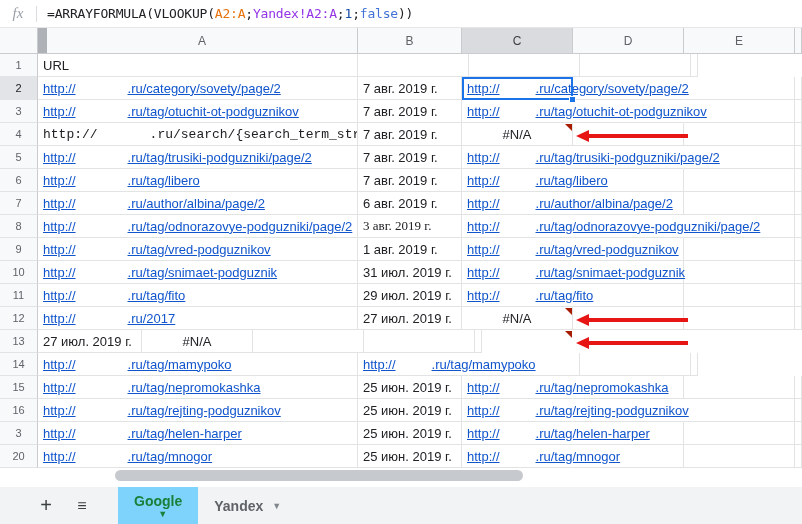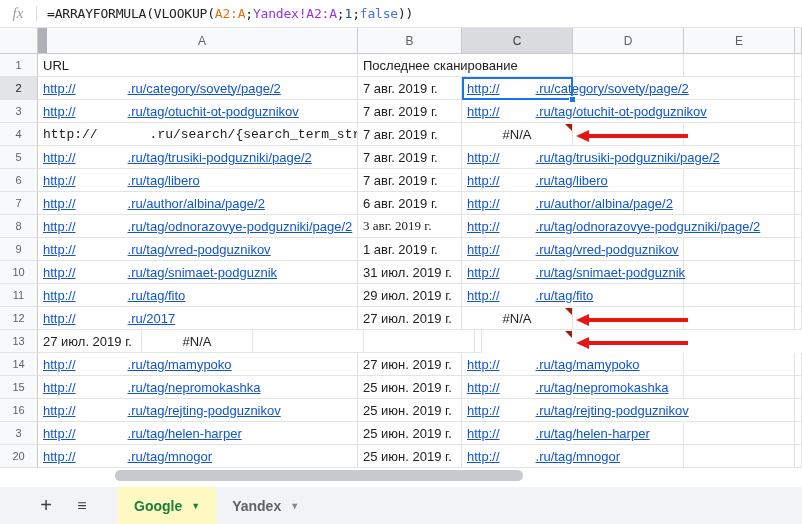--- a/index.html
+++ b/index.html
@@ -79,21 +79,21 @@
   .icon-btn {
     color:#3c4043; display:flex; align-items:center; justify-content:center;
     width:28px; height:28px; cursor:pointer; flex:0 0 auto;
   }
   .plus { font-size:20px; margin-left:32px; }
   .burger { font-size:16px; margin-left:8px; }
   .tab {
     height:37px; padding:0 16px; display:flex; align-items:center; justify-content:center;
     font-size:14px; cursor:pointer; flex:0 0 auto;
   }
-  .tab.active { background:#fef9c3; }
+  .tab.active { background:#7dd3fc;flex-direction:column; }
   .tab .lbl { font-weight:bold; color:#188038; }
   .tab.inactive .lbl { font-weight:bold; color:#5f6368; }
   .tab .caret { font-size:9px; margin-left:9px; color:#188038; }
   .tab.inactive .caret { color:#80868b; }
   .tab-google { margin-left:22px; }
 </style>
 </head>
 <body>
 
 <div id="app">
@@ -113,23 +113,20 @@
         <div class="hdr-cell hl" style="width: 111px;">C</div>
         <div class="hdr-cell" style="width: 111px;">D</div>
         <div class="hdr-cell" style="width: 111px;">E</div>
         <div class="hdr-cell" style="width: 7px;"></div>
       </div>
       <div class="row">
         <div class="rownum">1</div>
         <div class="cell" style="width: 320px;">
           <span class="txt">URL</span>
         </div>
-        <div class="cell ovf" style="width: 104px; border-right-color: transparent;">
-          <span class="txt">Последнее сканирование</span>
-        </div>
         <div class="cell" style="width: 111px;"></div>
         <div class="cell" style="width: 111px;"></div>
         <div class="cell" style="width: 111px;"></div>
         <div class="cell" style="width: 7px;"></div>
       </div>
       <div class="row">
         <div class="rownum hl">2</div>
         <div class="cell" style="width: 320px;">
           <span class="txt"><span class="lnk">http://</span><span class="gapA"></span><span class="lnk">.ru/category/sovety/page/2</span></span>
         </div>
@@ -302,23 +299,20 @@
           <span class="txt">#N/A</span>
         </div>
         <div class="cell" style="width: 111px;"></div>
         <div class="cell" style="width: 111px;"></div>
         <div class="cell" style="width: 7px;"></div>
       </div>
       <div class="row">
         <div class="rownum">14</div>
         <div class="cell" style="width: 320px;">
           <span class="txt"><span class="lnk">http://</span><span class="gapA"></span><span class="lnk">.ru/tag/mamypoko</span></span>
-        </div>
-        <div class="cell" style="width: 104px;">
-          <span class="txt">27 июн. 2019 г.</span>
         </div>
         <div class="cell ovf" style="width: 111px; border-right-color: transparent;">
           <span class="txt"><span class="lnk">http://</span><span class="gapC"></span><span class="lnk">.ru/tag/mamypoko</span></span>
         </div>
         <div class="cell" style="width: 111px;"></div>
         <div class="cell" style="width: 111px;"></div>
         <div class="cell" style="width: 7px;"></div>
       </div>
       <div class="row">
         <div class="rownum">15</div>

